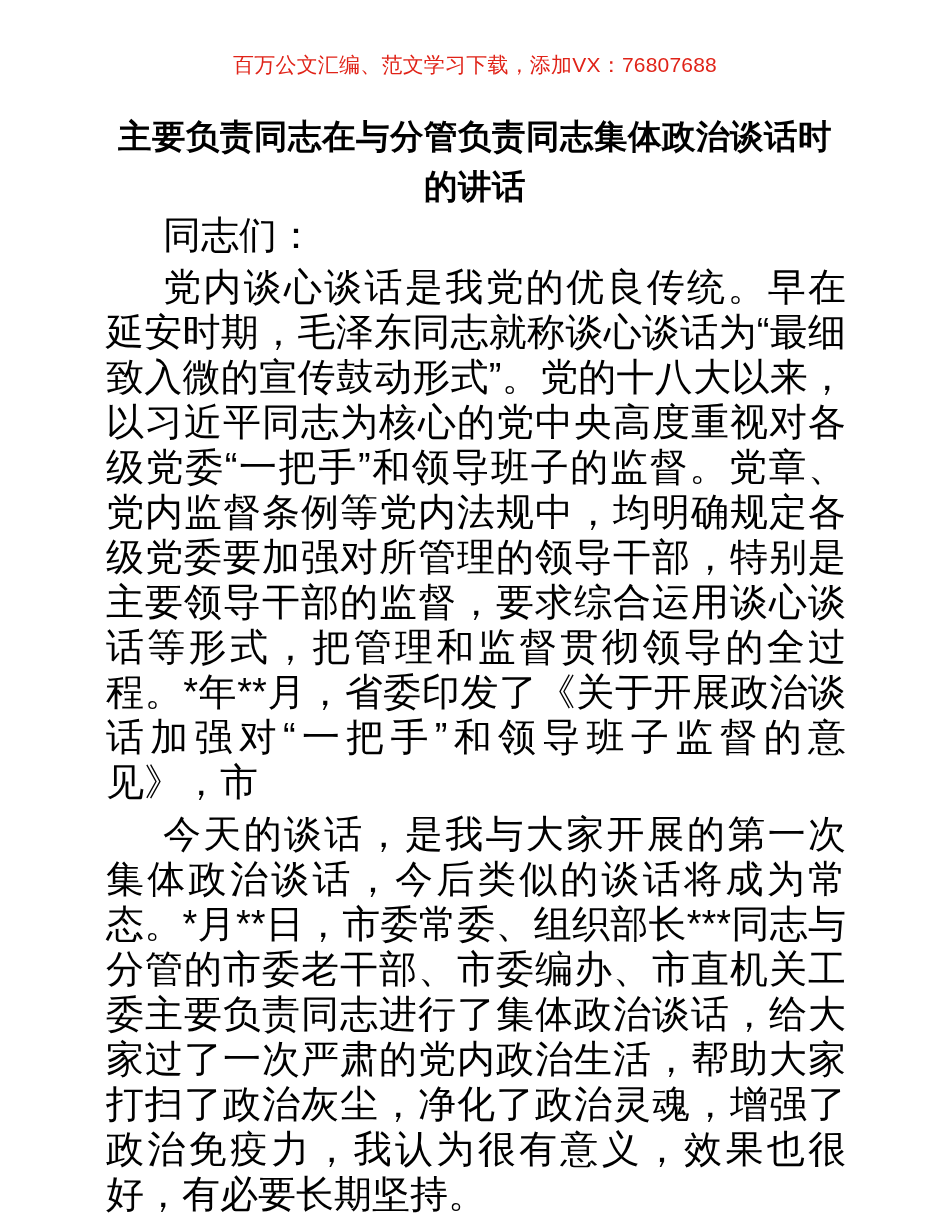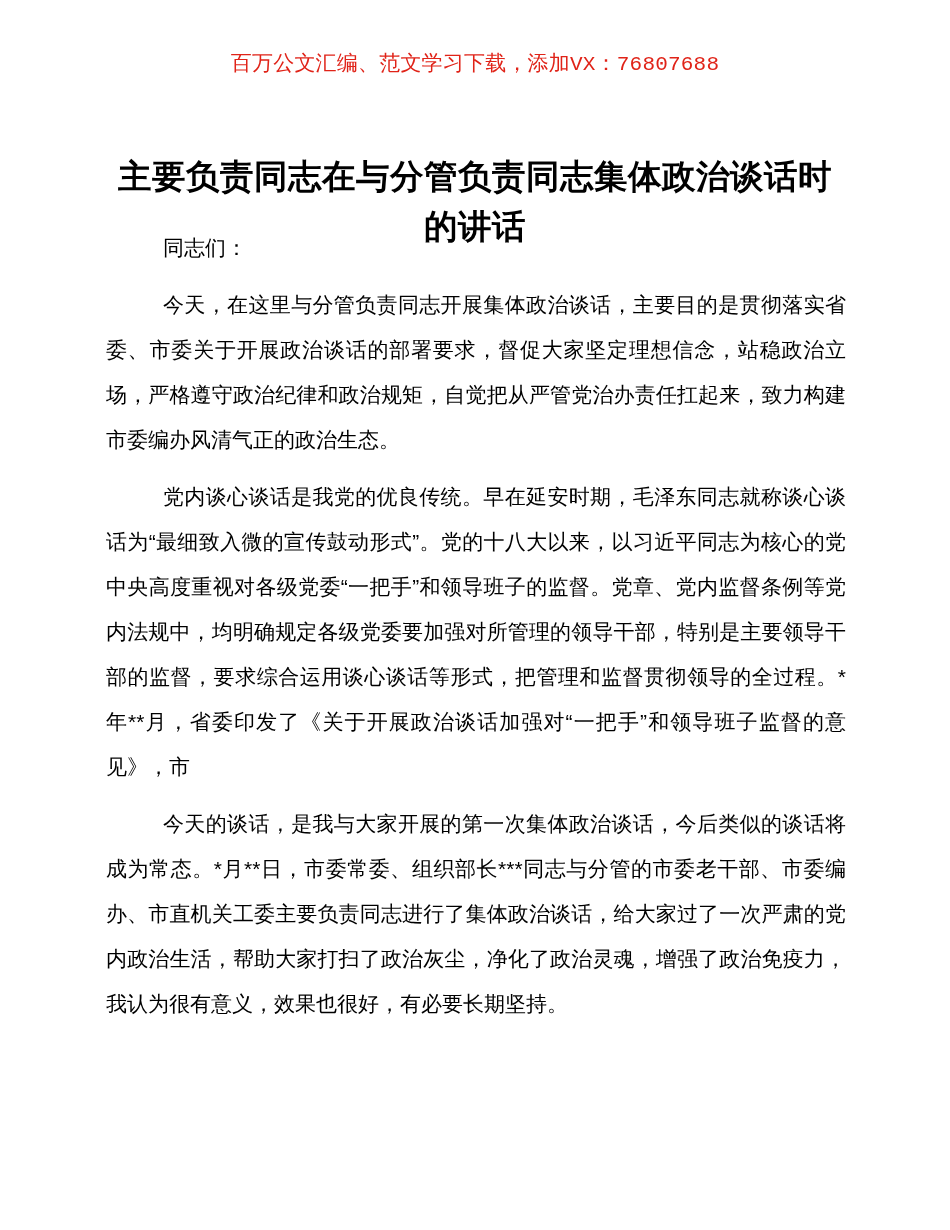--- a/index.html
+++ b/index.html
@@ -28,58 +28,57 @@
   .promo-banner {
     position: absolute;
     top: 52px;
     left: 0;
     width: 950px;
     text-align: center;
     line-height: 1.2;
   }
 
   .promo-text {
-    font-family: Liberation Mono, monospace;
+    font-family: Liberation Sans, sans-serif;
     font-size: 21px;
     font-weight: 400;
     color: #e02318;
     letter-spacing: 0.2px;
     white-space: nowrap;
   }
 
   
   .doc-title {
     position: absolute;
     top: 112px;
     left: 105px;
     width: 740px;
     text-align: center;
     font-size: 33.5px;
     font-weight: bold;
     line-height: 50px;
     letter-spacing: 0.5px;
     color: #000000;
-    margin-top: 40px;
   }
 
   
   .doc-body {
     position: absolute;
     top: 213px;
     left: 106px;
     width: 740px;
   }
 
   .para {
-    font-size: 21px;
+    font-size: 38px;
     line-height: 45px;
     text-align: justify;
     text-justify: inter-ideograph;
     text-indent: 57px;
-    margin: 12px 0 7px 0;
+    margin: 0 0 7px 0;
     color: #000000;
     letter-spacing: 0px;
     word-break: break-all;
   }
 
   .para:last-child {
     margin-bottom: 0;
   }
 
   .para.salutation {
@@ -92,18 +91,17 @@
 <div class="page">
 
   <div class="promo-banner">
     <span class="promo-text">百万公文汇编、范文学习下载，添加VX：76807688</span>
   </div>
 
   <div class="doc-title">主要负责同志在与分管负责同志集体政治谈话时的讲话</div>
 
   <div class="doc-body">
     <p class="para salutation">同志们：</p>
-    <p class="para">今天，在这里与分管负责同志开展集体政治谈话，主要目的是贯彻落实省委、市委关于开展政治谈话的部署要求，督促大家坚定理想信念，站稳政治立场，严格遵守政治纪律和政治规矩，自觉把从严管党治办责任扛起来，致力构建市委编办风清气正的政治生态。</p>
     <p class="para">党内谈心谈话是我党的优良传统。早在延安时期，毛泽东同志就称谈心谈话为“最细致入微的宣传鼓动形式”。党的十八大以来，以习近平同志为核心的党中央高度重视对各级党委“一把手”和领导班子的监督。党章、党内监督条例等党内法规中，均明确规定各级党委要加强对所管理的领导干部，特别是主要领导干部的监督，要求综合运用谈心谈话等形式，把管理和监督贯彻领导的全过程。*年**月，省委印发了《关于开展政治谈话加强对“一把手”和领导班子监督的意见》，市</p>
     <p class="para">今天的谈话，是我与大家开展的第一次集体政治谈话，今后类似的谈话将成为常态。*月**日，市委常委、组织部长***同志与分管的市委老干部、市委编办、市直机关工委主要负责同志进行了集体政治谈话，给大家过了一次严肃的党内政治生活，帮助大家打扫了政治灰尘，净化了政治灵魂，增强了政治免疫力，我认为很有意义，效果也很好，有必要长期坚持。</p>
   </div>
 
 </div>
 
 </body></html>

